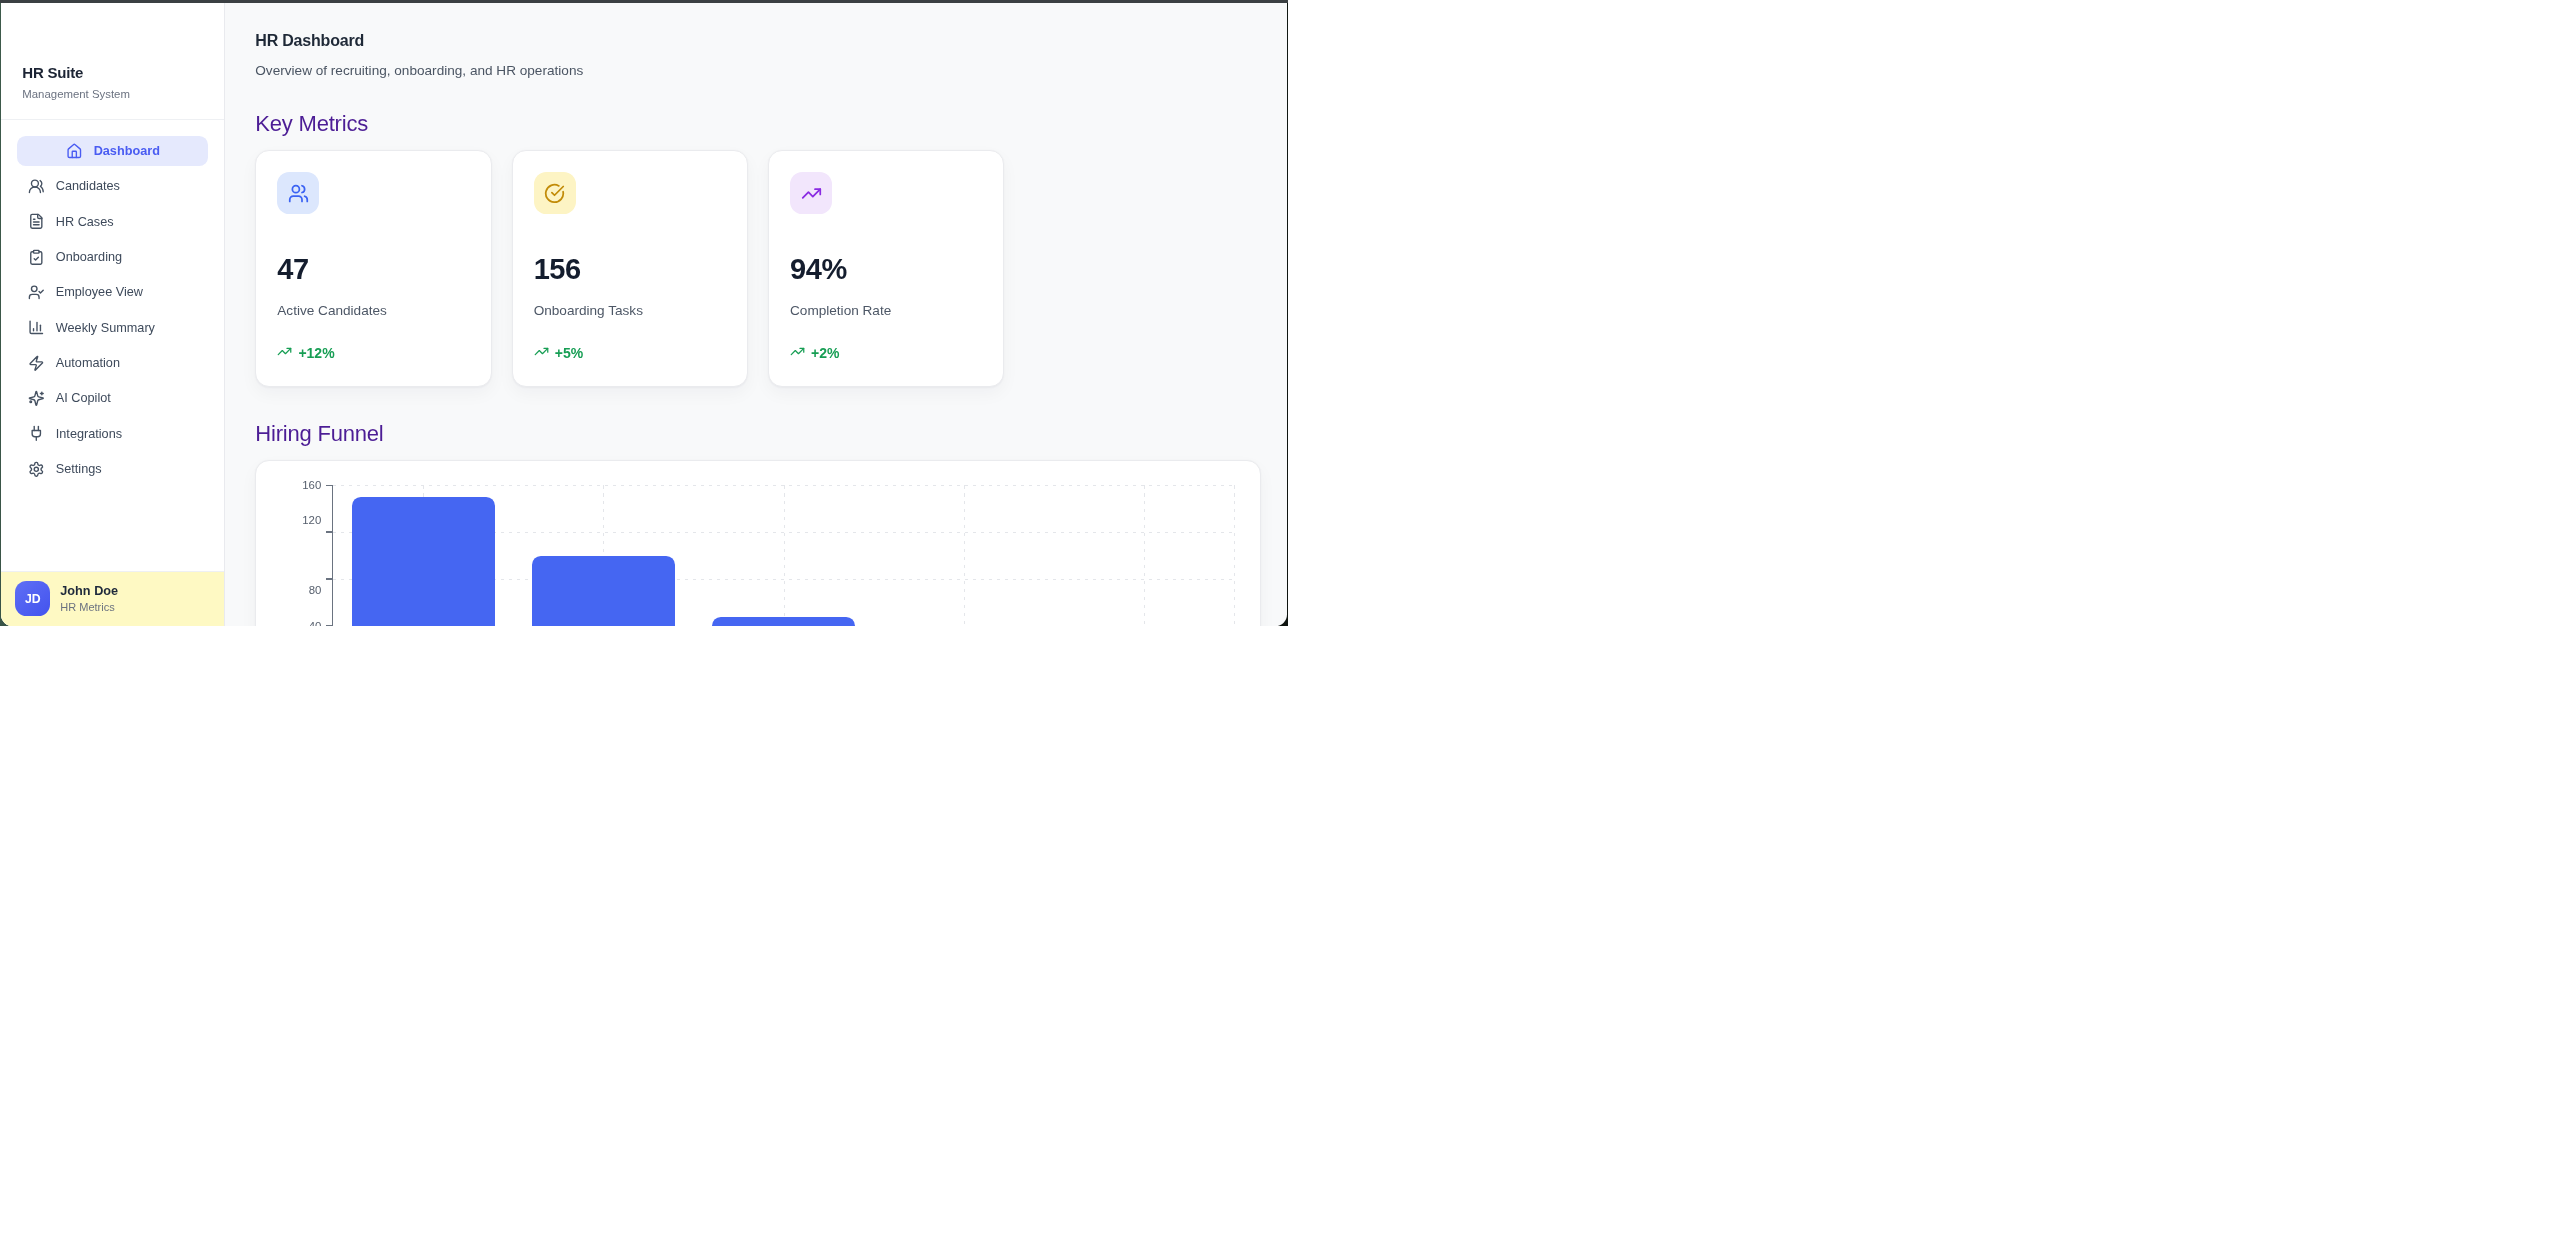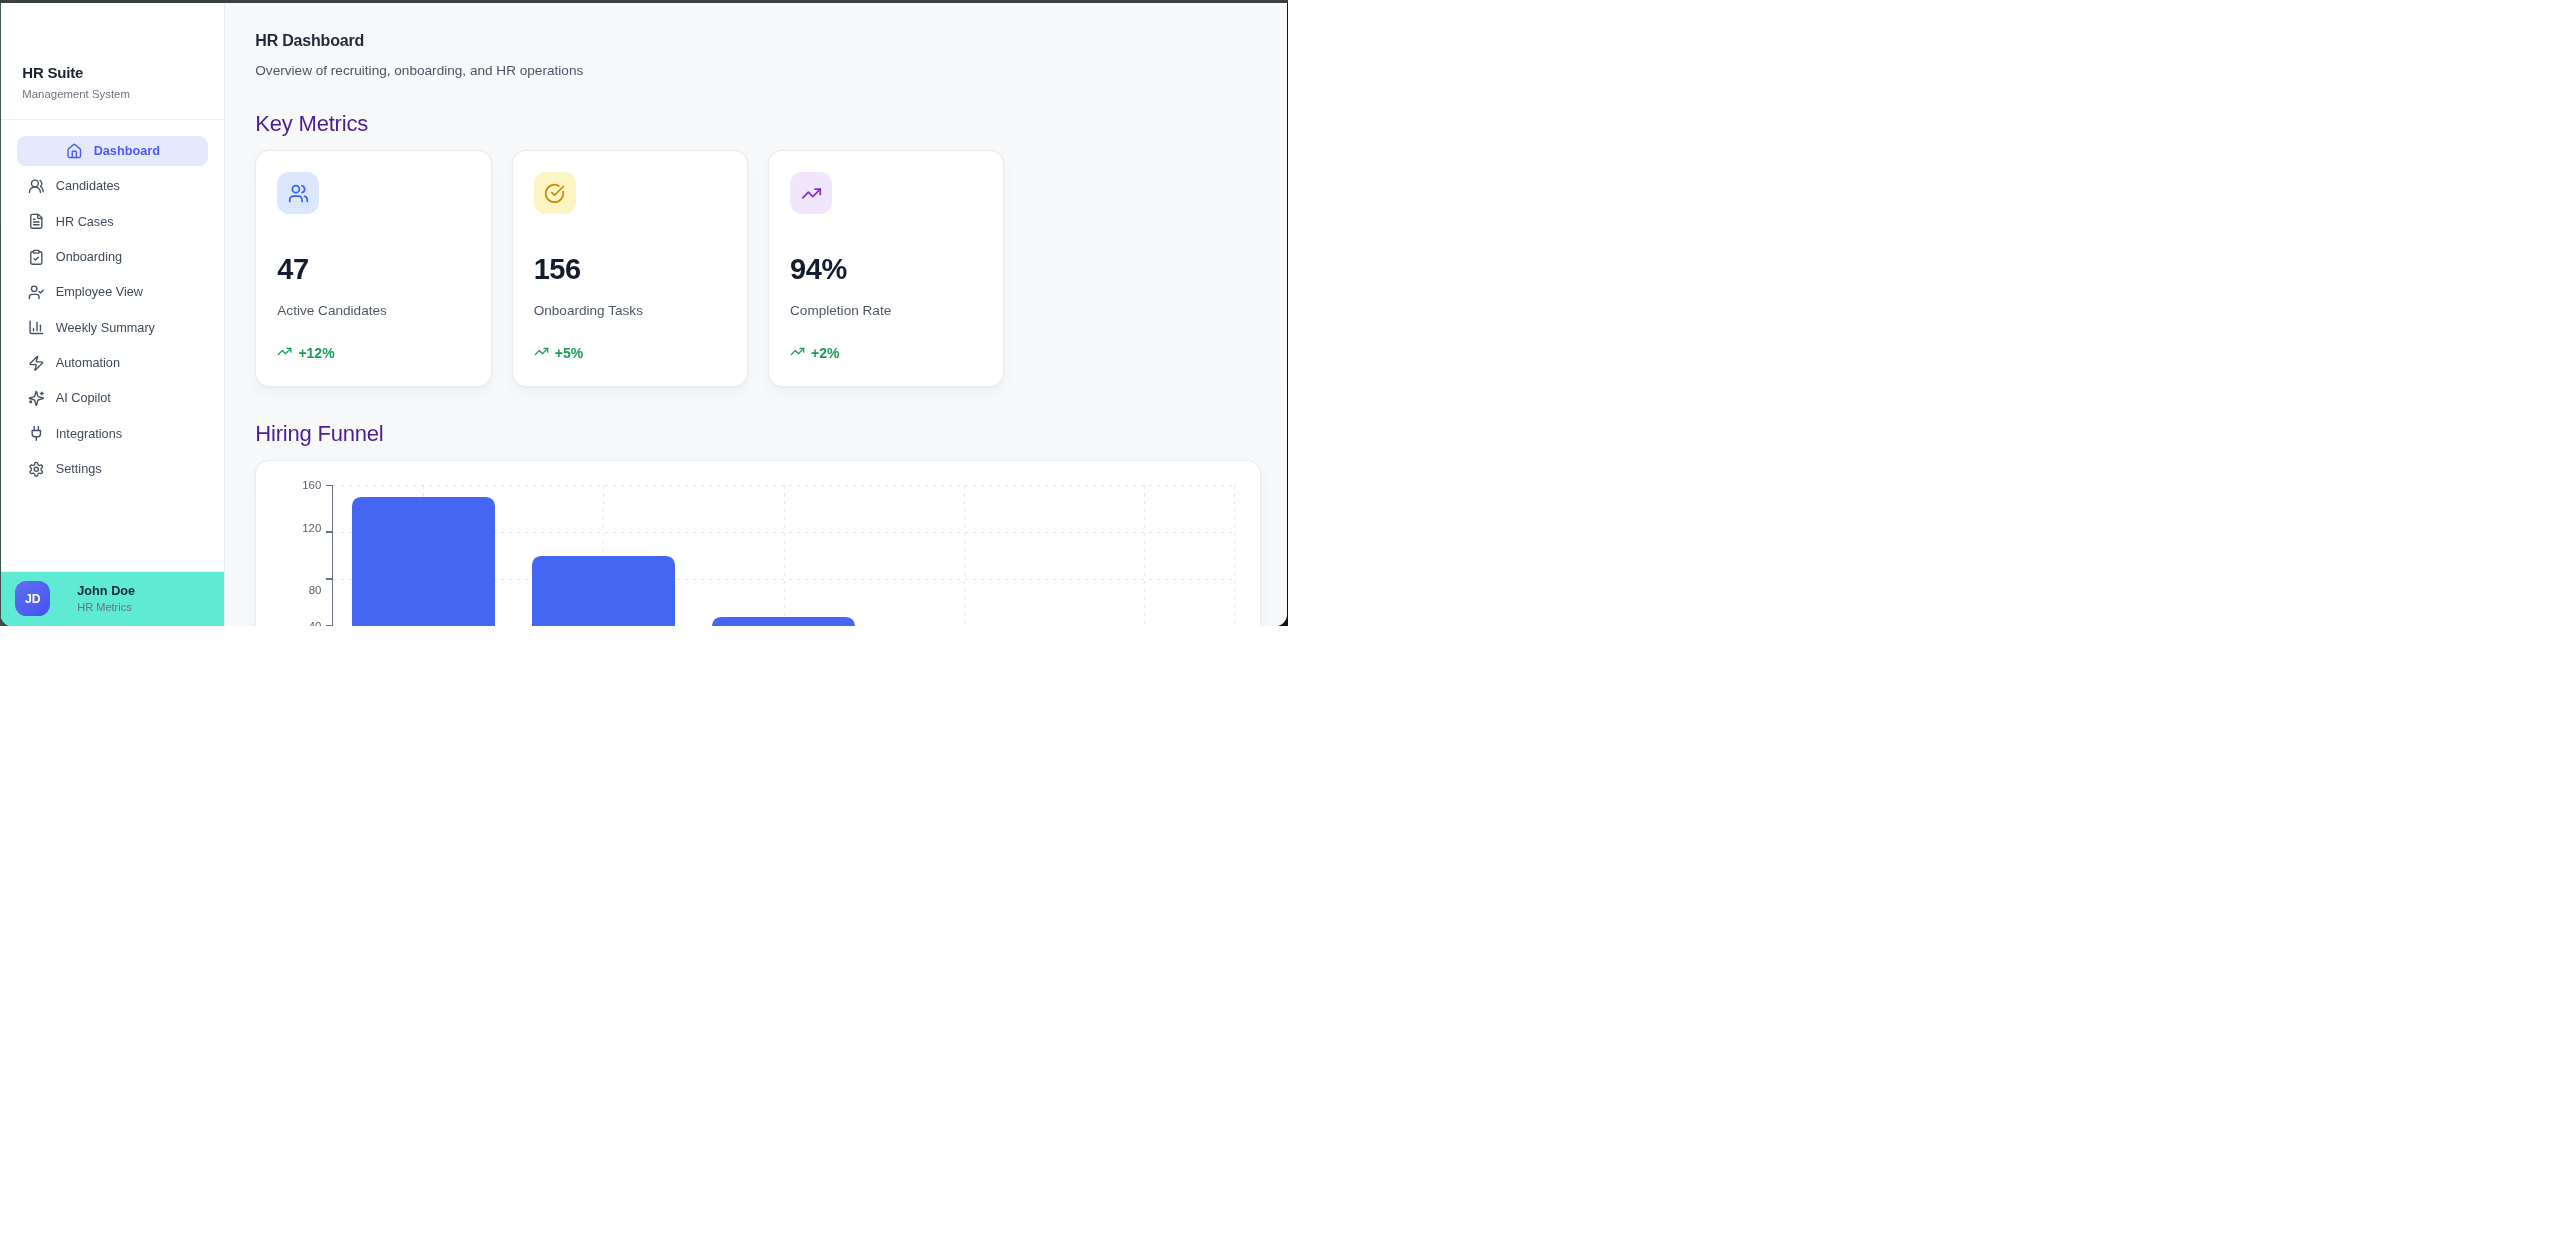--- a/index.html
+++ b/index.html
@@ -32,21 +32,21 @@
     display: flex; align-items: center; gap: 11.4px;
     height: 30px; padding: 0 10.5px; margin-bottom: 5.3px;
     border-radius: 8.8px; cursor: pointer;
     color: #3e4a5b; font-size: 12.7px; font-weight: 500;
   }
   .nav-item .nicon { display: flex; align-items: center; color: #465262; }
   .nav-item.active { background: #e5e9fd; color: #4a5cf2; font-weight: 700; justify-content: center; }
   .nav-item.active .nicon { color: #4a5cf2; }
   .side-footer {
     border-top: 0.9px solid #eef0f3; padding: 9.6px 14px;
-    display: flex; align-items: center; gap: 27px; background: #5eead4;
+    display: flex; align-items: center; gap: 10px; background: #fef9c3;
   }
   .avatar {
     width: 35px; height: 35px; border-radius: 11.4px; flex: 0 0 35px;
     background: linear-gradient(140deg, #5f6ff5 0%, #4353ee 100%);
     color: #fff; font-size: 12.3px; font-weight: 700;
     display: flex; align-items: center; justify-content: center;
   }
   .user-name { font-size: 12.7px; font-weight: 700; color: #1e293b; line-height: 16.6px; }
   .user-role { font-size: 11px; color: #6b7280; line-height: 15px; margin-top: 0.9px; }
 
@@ -291,21 +291,21 @@
       <div class="chart-card">
         <div class="plot" style="width: 902px; height: 188px;">
             <div class="hgrid" style="top: 141px;"></div>
             <div class="ytick" style="top: 140px;"></div>
             <div class="ylabel" style="top: 134px;">40</div>
             <div class="hgrid" style="top: 94px;"></div>
             <div class="ytick" style="top: 93px;"></div>
             <div class="ylabel" style="top: 98px;">80</div>
             <div class="hgrid" style="top: 47px;"></div>
             <div class="ytick" style="top: 46px;"></div>
-            <div class="ylabel" style="top: 36px;">120</div>
+            <div class="ylabel" style="top: 28px;">120</div>
             <div class="hgrid" style="top: 0px;"></div>
             <div class="ytick" style="top: -0.7px;"></div>
             <div class="ylabel" style="top: -7px;">160</div>
             <div class="vgrid" style="left: 90px;"></div>
             <div class="vgrid" style="left: 270px;"></div>
             <div class="vgrid" style="left: 451px;"></div>
             <div class="vgrid" style="left: 631px;"></div>
             <div class="vgrid" style="left: 811px;"></div>
             <div class="vgrid" style="left: 901px;"></div>
             <div class="bar" style="left: 19px; top: 11.8px; width: 143px; height: 176px;"></div>

